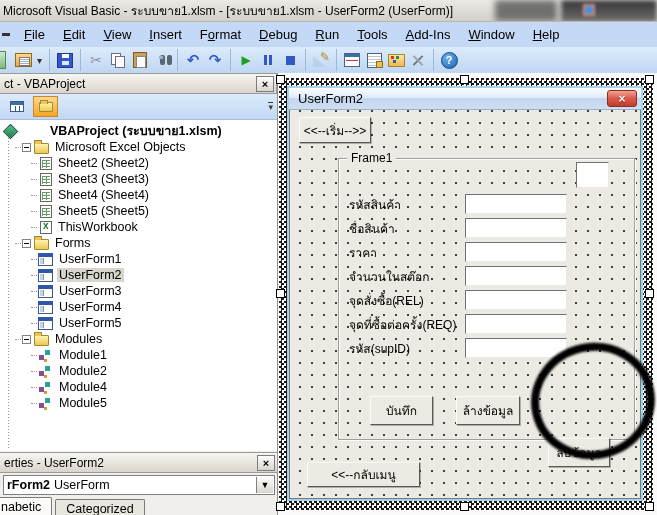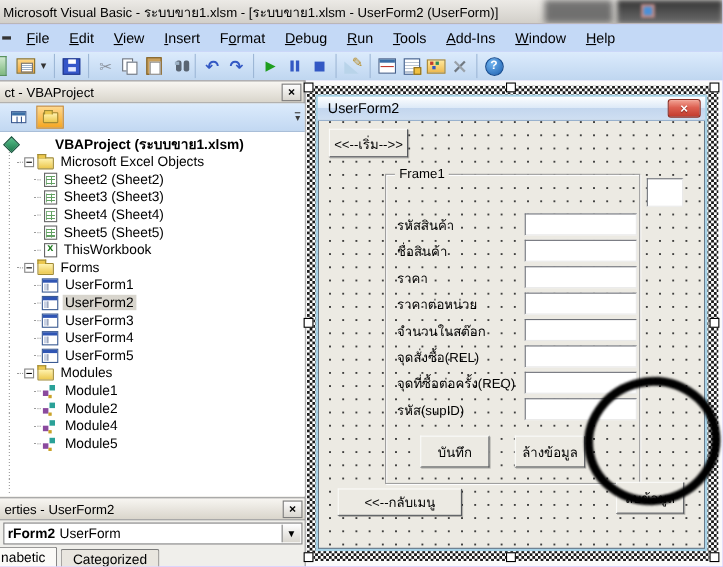--- a/index.html
+++ b/index.html
@@ -133,23 +133,23 @@
     border-bottom:1px solid #98b1cd; display:flex; align-items:center; padding:0 4px 0 9px; }
   .form-title { flex:1; font-size:13px; }
   .form-close { width:30px; height:17px; border-radius:3px; border:1px solid #8d2d22; color:#fff; font-weight:bold; font-size:12px; line-height:14px;
     background:linear-gradient(#f2a394,#dd6051 45%,#c23b2e); display:flex; align-items:center; justify-content:center; text-shadow:0 1px 1px #7a1a10; }
   .form-client { position:relative; width:100%; height:389px;
     background-image:radial-gradient(circle,#3f3f3e 0.8px,transparent 1.2px); background-size:12px 12px; background-position:5px 7px; }
 
   .vba-btn { position:absolute; background:#eceae3; border:1px solid; border-color:#fbfbf9 #55585c #55585c #fbfbf9;
     box-shadow:1px 1px 0 rgba(0,0,0,.25); font-size:12px; display:flex; align-items:center; justify-content:center; white-space:nowrap; }
   .btn-start { left:10px; top:7px; width:72px; height:26px; }
-  .btn-back { left:18px; top:334px; width:113px; height:25px; }
-
-  .frame1 { position:absolute; left:61px; top:48px; width:232px; height:282px; border:1px solid #9f9f9f; box-shadow:1px 1px 0 #fdfdfd, 1px 1px 0 #fdfdfd inset; }
+  .btn-back { left:18px; top:352px; width:113px; height:25px; }
+
+  .frame1 { position:absolute; left:49px; top:48px; width:297px; height:282px; border:1px solid #9f9f9f; box-shadow:1px 1px 0 #fdfdfd, 1px 1px 0 #fdfdfd inset; }
   .frame-caption { position:absolute; left:8px; top:-8px; background:#eceae3; padding:0 4px; font-size:12px; }
   .small-box { position:absolute; left:237px; top:3px; width:33px; height:26px; background:#fff; border:1px solid; border-color:#6e7178 #e9e9e9 #e9e9e9 #6e7178; }
   .fields { position:absolute; left:0; top:35px; width:100%; display:flex; flex-direction:column; gap:4px; }
   .field-row { position:relative; height:20px; }
   .field-label { position:absolute; left:10px; top:1px; font-size:12px; line-height:20px; white-space:nowrap; }
   .field-input { position:absolute; left:126px; top:0; width:102px; height:20px; background:#fff; border:1px solid; border-color:#6e7178 #e9e9e9 #e9e9e9 #6e7178; font:inherit; padding:0 3px; }
   .frame-btns { position:absolute; left:0; top:237px; width:100%; height:29px; }
   .fb { top:0; height:29px; }
   .fb0 { left:31px; width:63px; }
   .fb1 { left:117px; width:64px; }
@@ -402,24 +402,20 @@
               </div>
               <div class="field-row">
                 <span class="field-label">ชื่อสินค้า</span>
                 <input class="field-input" value="" style="">
               </div>
               <div class="field-row">
                 <span class="field-label">ราคา</span>
                 <input class="field-input" value="" style="">
               </div>
               <div class="field-row">
-                <span class="field-label">ราคาต่อหน่วย</span>
-                <input class="field-input" value="" style="">
-              </div>
-              <div class="field-row">
                 <span class="field-label">จำนวนในสต๊อก</span>
                 <input class="field-input" value="" style="">
               </div>
               <div class="field-row">
                 <span class="field-label">จุดสั่งซื้อ(REL)</span>
                 <input class="field-input" value="" style="">
               </div>
               <div class="field-row">
                 <span class="field-label">จุดที่ซื้อต่อครั้ง(REQ)</span>
                 <input class="field-input" value="" style="">

